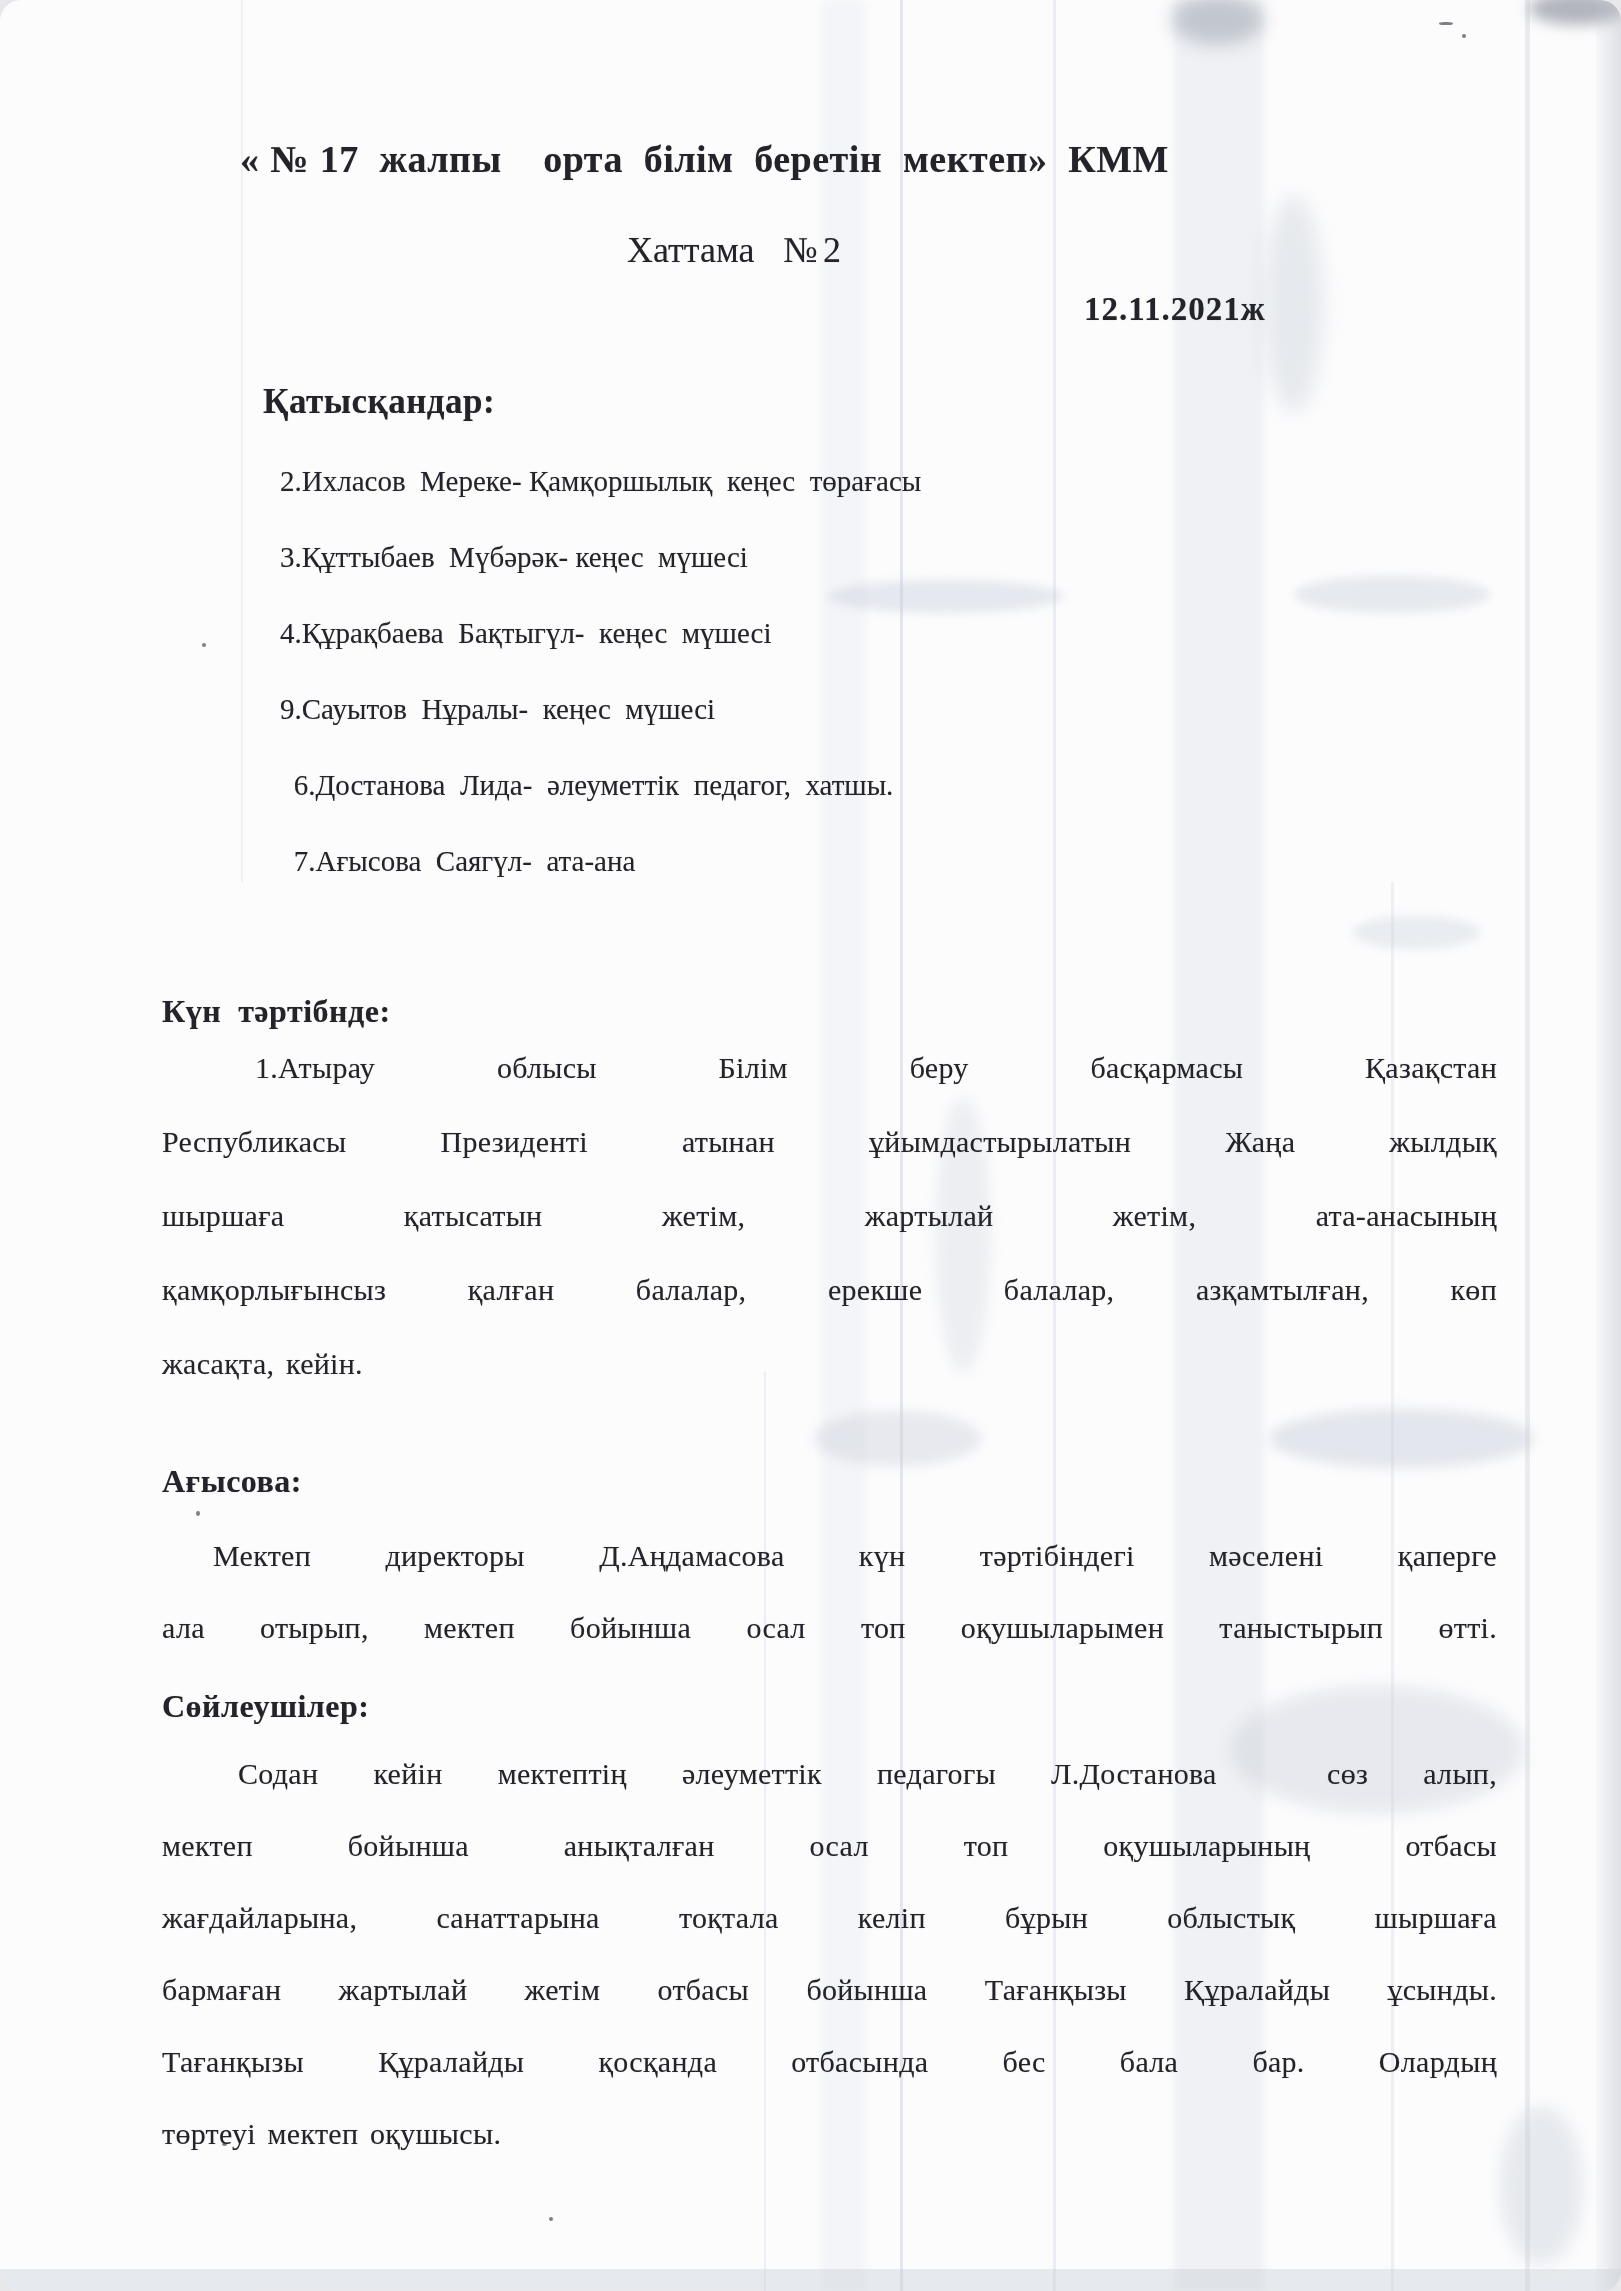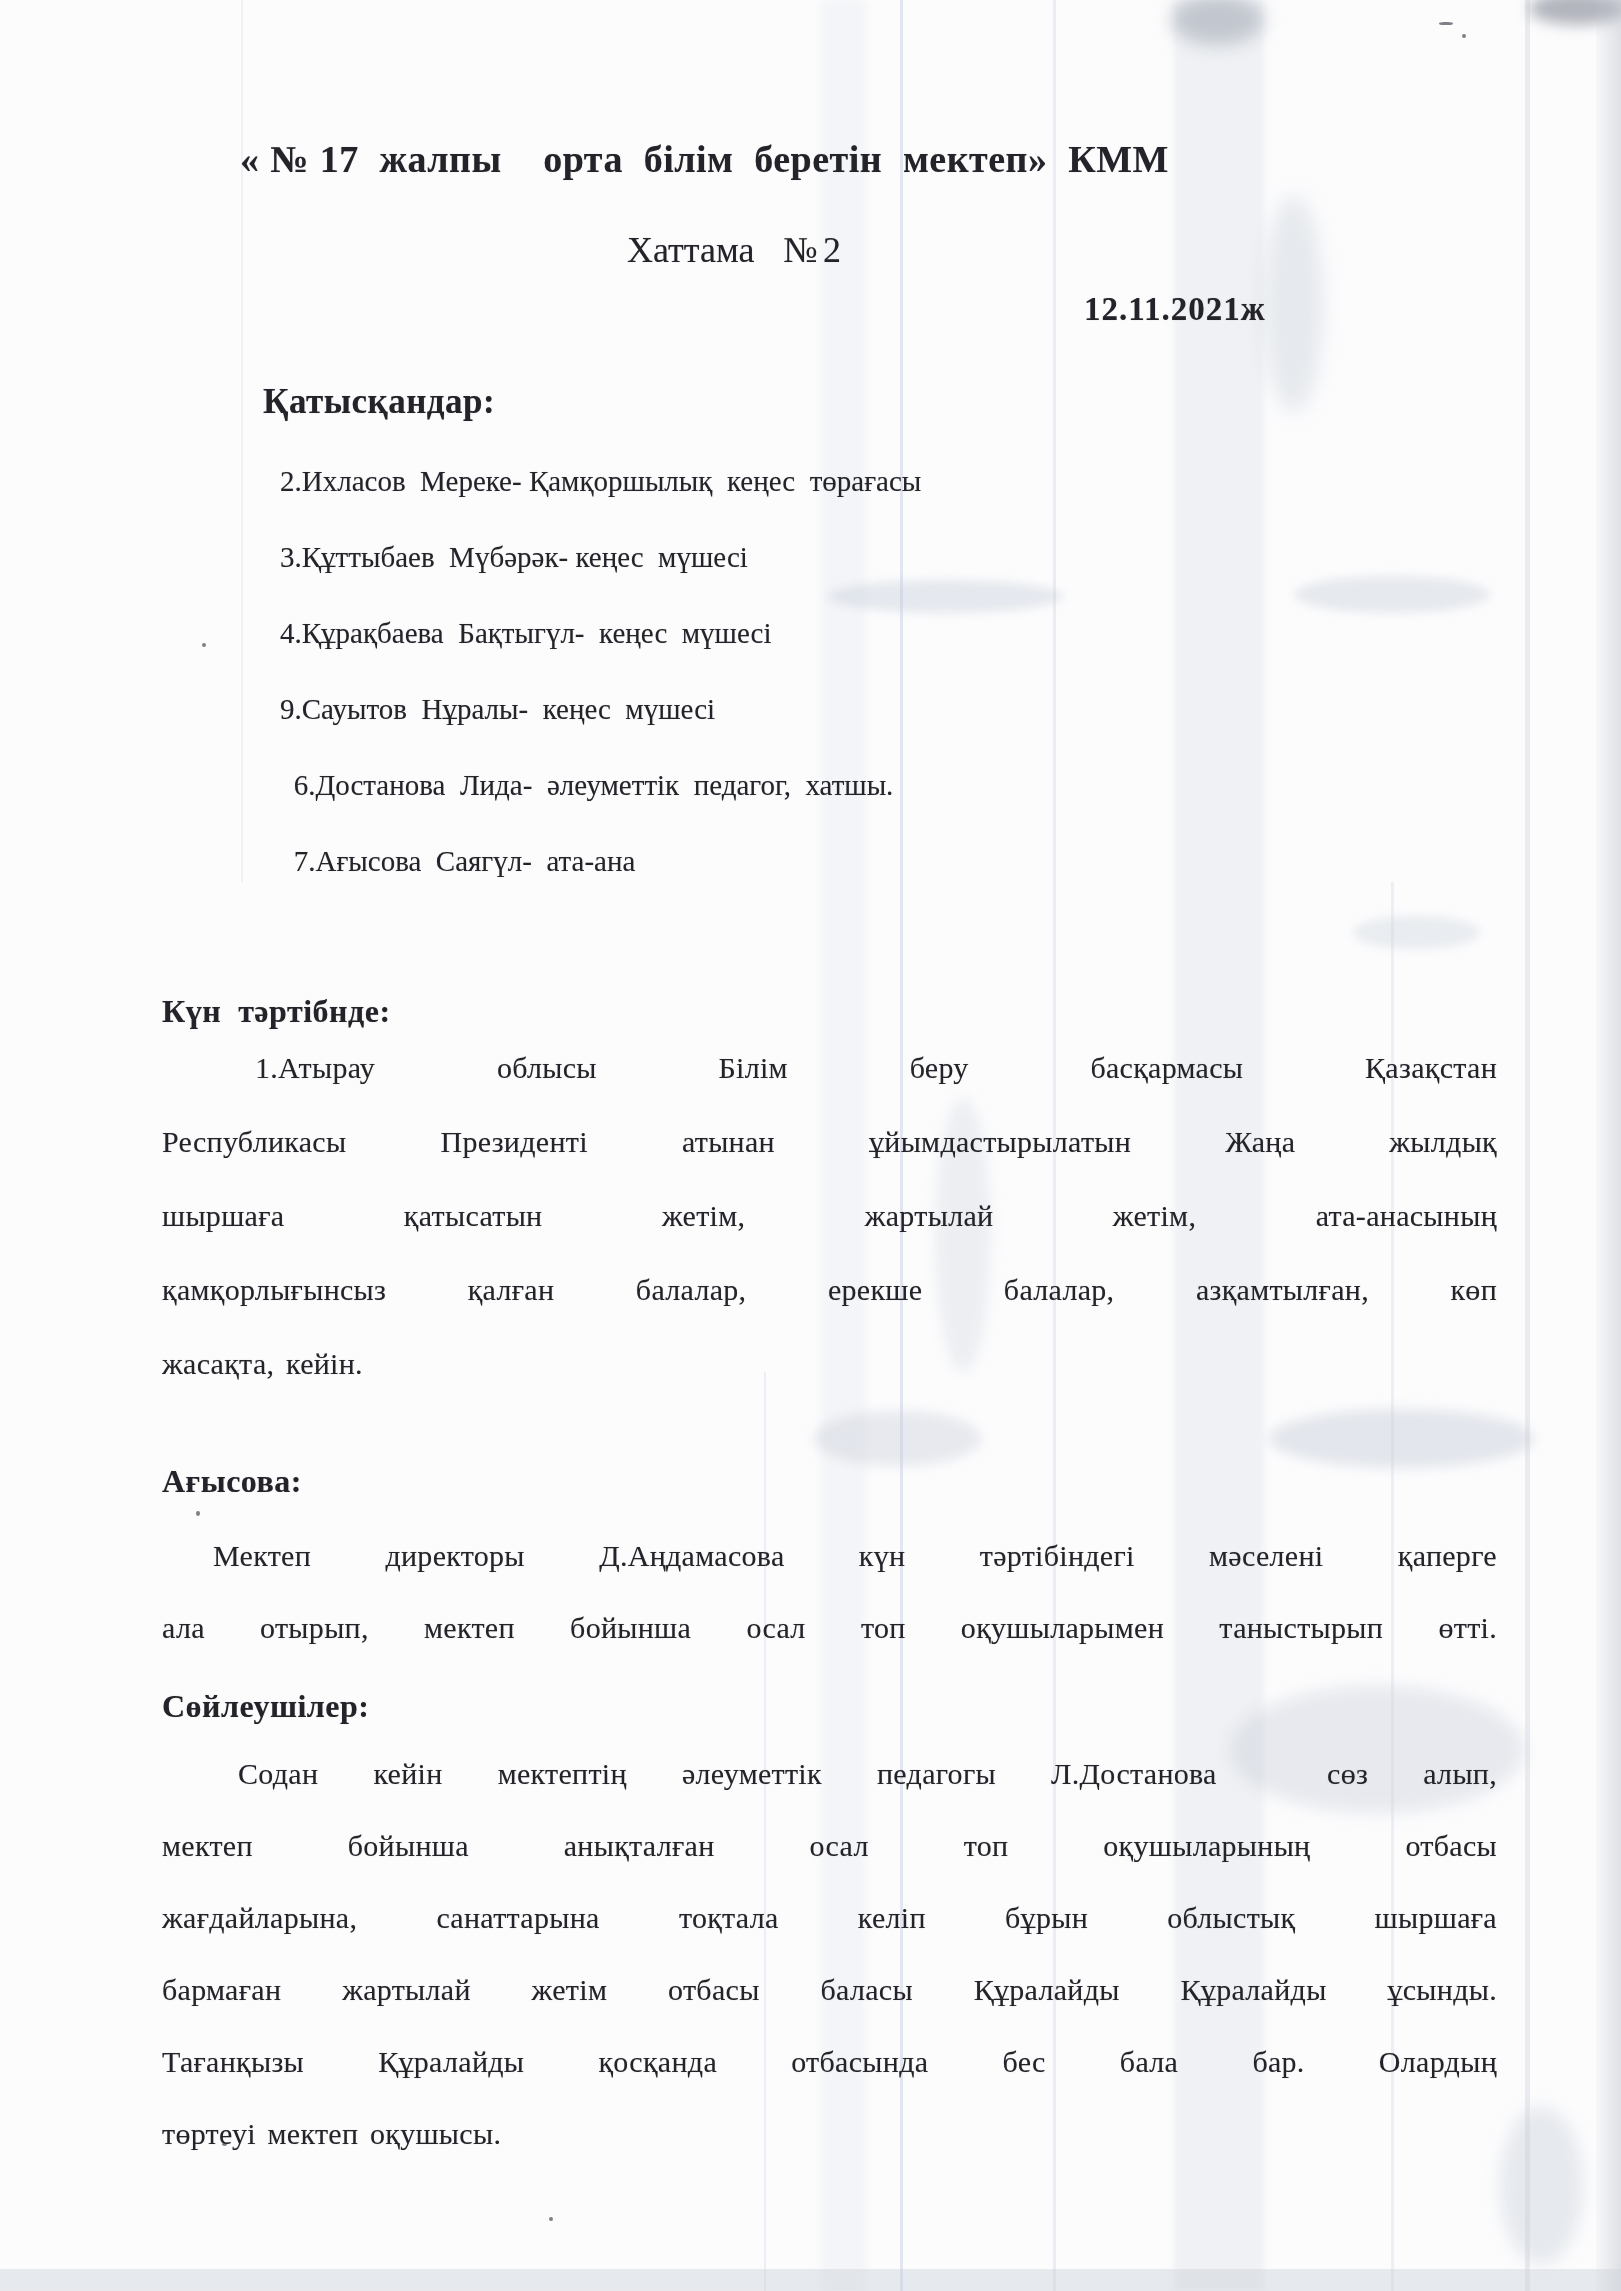--- a/index.html
+++ b/index.html
@@ -4,20 +4,21 @@
 <style>
   html,body{margin:0;padding:0;background:#e8e8ea;}
   .page{
     position:relative;
     width:1621px;height:2292px;
     margin:0 auto;
     background:#fcfcfd;
     overflow:hidden;
     font-family:"Liberation Serif","DejaVu Serif",serif;
     color:#232329;
+    border-radius:21px;
   }
   .txt{white-space:pre-wrap; text-shadow:0 0 1px rgba(25,25,35,.28);}
   .abs{position:absolute;}
 
   .doc-title{
     left:240px;top:137px;width:929px;
     font-size:38px;font-weight:bold;
     text-align:justify;text-align-last:justify;
     letter-spacing:0.5px;
   }
@@ -167,19 +168,19 @@
     <div class="txt line first">Мектеп директоры Д.Аңдамасова күн тәртібіндегі мәселені қаперге</div>
     <div class="txt line">ала отырып, мектеп бойынша осал топ оқушыларымен таныстырып өтті.</div>
   </div>
 
   <div class="abs txt section-heading speakers-heading">Сөйлеушілер:</div>
 
   <div class="abs para speakers-para">
     <div class="txt line first">Содан кейін мектептің әлеуметтік педагогы Л.Достанова  сөз алып,</div>
     <div class="txt line">мектеп бойынша анықталған осал топ оқушыларының отбасы</div>
     <div class="txt line">жағдайларына, санаттарына тоқтала келіп бұрын облыстық шыршаға</div>
-    <div class="txt line">бармаған жартылай жетім отбасы баласы Құралайды Құралайды ұсынды.</div>
+    <div class="txt line">бармаған жартылай жетім отбасы бойынша Тағанқызы Құралайды ұсынды.</div>
     <div class="txt line">Тағанқызы Құралайды қосқанда отбасында бес бала бар. Олардың</div>
     <div class="txt line lastleft">төртеуі мектеп оқушысы.</div>
   </div>
 
 </div>
 
 
 </body></html>

